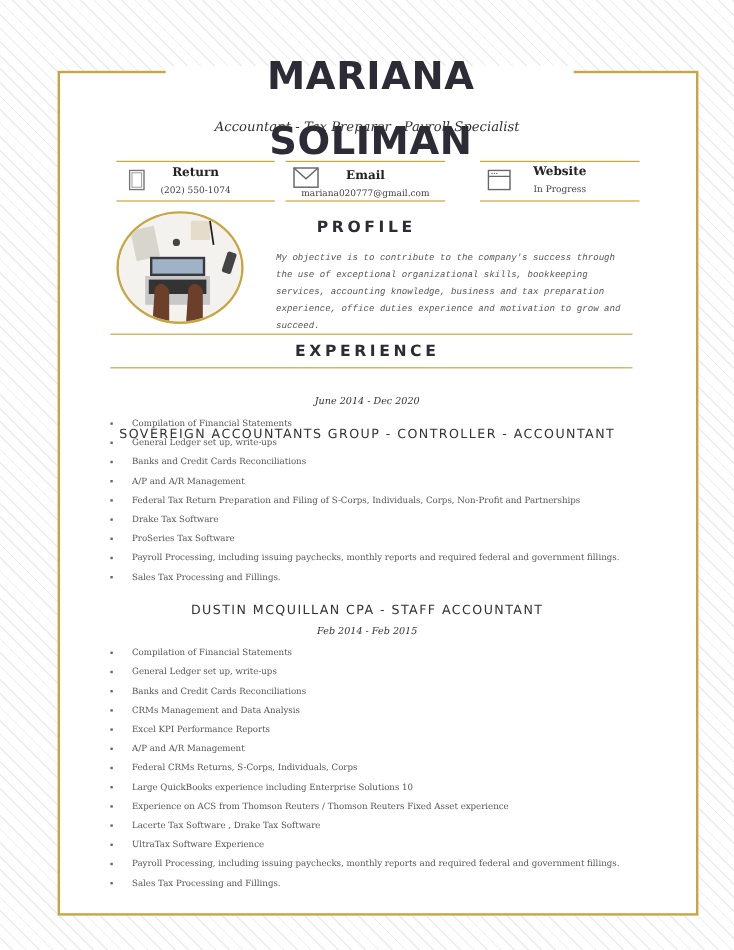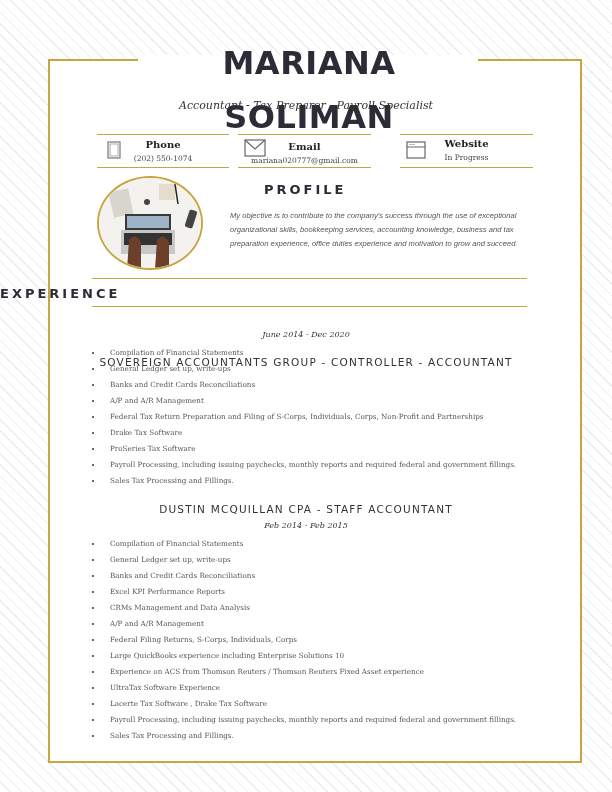--- a/index.html
+++ b/index.html
@@ -41,21 +41,21 @@
     position:absolute; left:97px; top:176px; width:102px; height:90px;
     border-radius:50%; border:2px solid #c9a542; overflow:hidden;
     background:#f2f1ee;
   }
   .section-title {
     position:absolute; font-family:"DejaVu Sans", sans-serif; font-weight:bold;
     color:#2c2b36; letter-spacing:3px;
   }
   .profile-text {
     position:absolute; left:230px; top:209px; width:295px;
-    font-family:Liberation Sans, sans-serif; font-style:italic; font-size:7.6px;
+    font-family:Liberation Mono, monospace; font-style:italic; font-size:7.6px;
     line-height:14px; color:#555;
   }
   .rule { position:absolute; left:92px; width:435px; height:0; border-top:1.5px solid #c9a542; }
   .job-title {
     position:absolute; left:0; width:612px; text-align:center;
     font-family:"DejaVu Sans", sans-serif; font-size:10.5px; letter-spacing:1.2px; color:#333;
   }
   .job-dates {
     position:absolute; left:0; width:612px; text-align:center;
     font-family:"DejaVu Serif", serif; font-style:italic; font-size:8px; color:#333;
@@ -77,21 +77,21 @@
 <div class="name">MARIANA SOLIMAN</div>
 <div class="subtitle">Accountant - Tax Preparer - Payroll Specialist</div>
 
 <div class="contact" style="left:97px;width:132px;">
   <span class="icon">
     <svg width="14" height="18" viewBox="0 0 14 18">
         <rect x="1" y="1" width="12" height="16" fill="none" stroke="#777" stroke-width="1.2"></rect>
         <rect x="3" y="3" width="8" height="12" fill="none" stroke="#999" stroke-width="0.8"></rect>
       </svg>
   </span>
-  <div class="label">Phone</div>
+  <div class="label">Return</div>
   <div class="value">(202) 550-1074</div>
 </div>
 <div class="contact" style="left:238px;width:133px;">
   <span class="icon" style="left:6px;top:4px;">
     <svg width="22" height="18" viewBox="0 0 22 18">
         <rect x="1" y="1" width="20" height="16" fill="none" stroke="#666" stroke-width="1.2"></rect>
         <polyline points="1,1 11,10 21,1" fill="none" stroke="#666" stroke-width="1.2"></polyline>
       </svg>
   </span>
   <div class="label" style="top:6px;">Email</div>
@@ -125,21 +125,21 @@
     <rect x="25" y="55" width="48" height="12" fill="#333"></rect>
     <path d="M30 62 q6 -8 12 2 v28 h-14z" fill="#6b3f2a"></path>
     <path d="M58 62 q6 -8 12 2 v28 h-14z" fill="#6b3f2a"></path>
   </svg>
 </div>
 
 <div class="section-title" style="left:264px;top:182px;font-size:13px;">PROFILE</div>
 <div class="profile-text">My objective is to contribute to the company's success through the use of exceptional organizational skills, bookkeeping services, accounting knowledge, business and tax preparation experience, office duties experience and motivation to grow and succeed.</div>
 
 <div class="rule" style="top:278px;"></div>
-<div class="section-title" style="left:0;width:612px;top:286px;font-size:13px;">EXPERIENCE</div>
+<div class="section-title" style="left:0;width:612px;text-align:center;top:286px;font-size:13px;">EXPERIENCE</div>
 <div class="rule" style="top:306px;"></div>
 
 <div class="job-title" style="top:312px;margin-top:44px;">SOVEREIGN ACCOUNTANTS GROUP - CONTROLLER - ACCOUNTANT</div>
 <div class="job-dates" style="top:330px;">June  2014 - Dec 2020</div>
 <ul class="bullets" style="top:345px;">
   <li>Compilation of Financial Statements</li>
   <li>General Ledger set up, write-ups</li>
   <li>Banks and Credit Cards Reconciliations</li>
   <li>A/P and A/R Management</li>
   <li>Federal Tax Return Preparation and Filing of S-Corps, Individuals, Corps, Non-Profit and Partnerships</li>
@@ -148,23 +148,23 @@
   <li>Payroll Processing, including issuing paychecks, monthly reports and required federal and government fillings.</li>
   <li>Sales Tax Processing and Fillings.</li>
 </ul>
 
 <div class="job-title" style="top:503px;">DUSTIN MCQUILLAN CPA - STAFF ACCOUNTANT</div>
 <div class="job-dates" style="top:521px;">Feb 2014 - Feb 2015</div>
 <ul class="bullets" style="top:536px;">
   <li>Compilation of Financial Statements</li>
   <li>General Ledger set up, write-ups</li>
   <li>Banks and Credit Cards Reconciliations</li>
+  <li>CRMs Management and Data Analysis</li>
   <li>Excel KPI Performance Reports</li>
-  <li>CRMs Management and Data Analysis</li>
   <li>A/P and A/R Management</li>
-  <li>Federal Filing Returns, S-Corps, Individuals, Corps</li>
+  <li>Federal CRMs Returns, S-Corps, Individuals, Corps</li>
   <li>Large QuickBooks experience including Enterprise Solutions 10</li>
   <li>Experience on ACS from Thomson Reuters / Thomson Reuters Fixed Asset experience</li>
+  <li>Lacerte Tax Software , Drake Tax Software</li>
   <li>UltraTax Software Experience</li>
-  <li>Lacerte Tax Software , Drake Tax Software</li>
   <li>Payroll Processing, including issuing paychecks, monthly reports and required federal and government fillings.</li>
   <li>Sales Tax Processing and Fillings.</li>
 </ul>
 
 </body></html>

